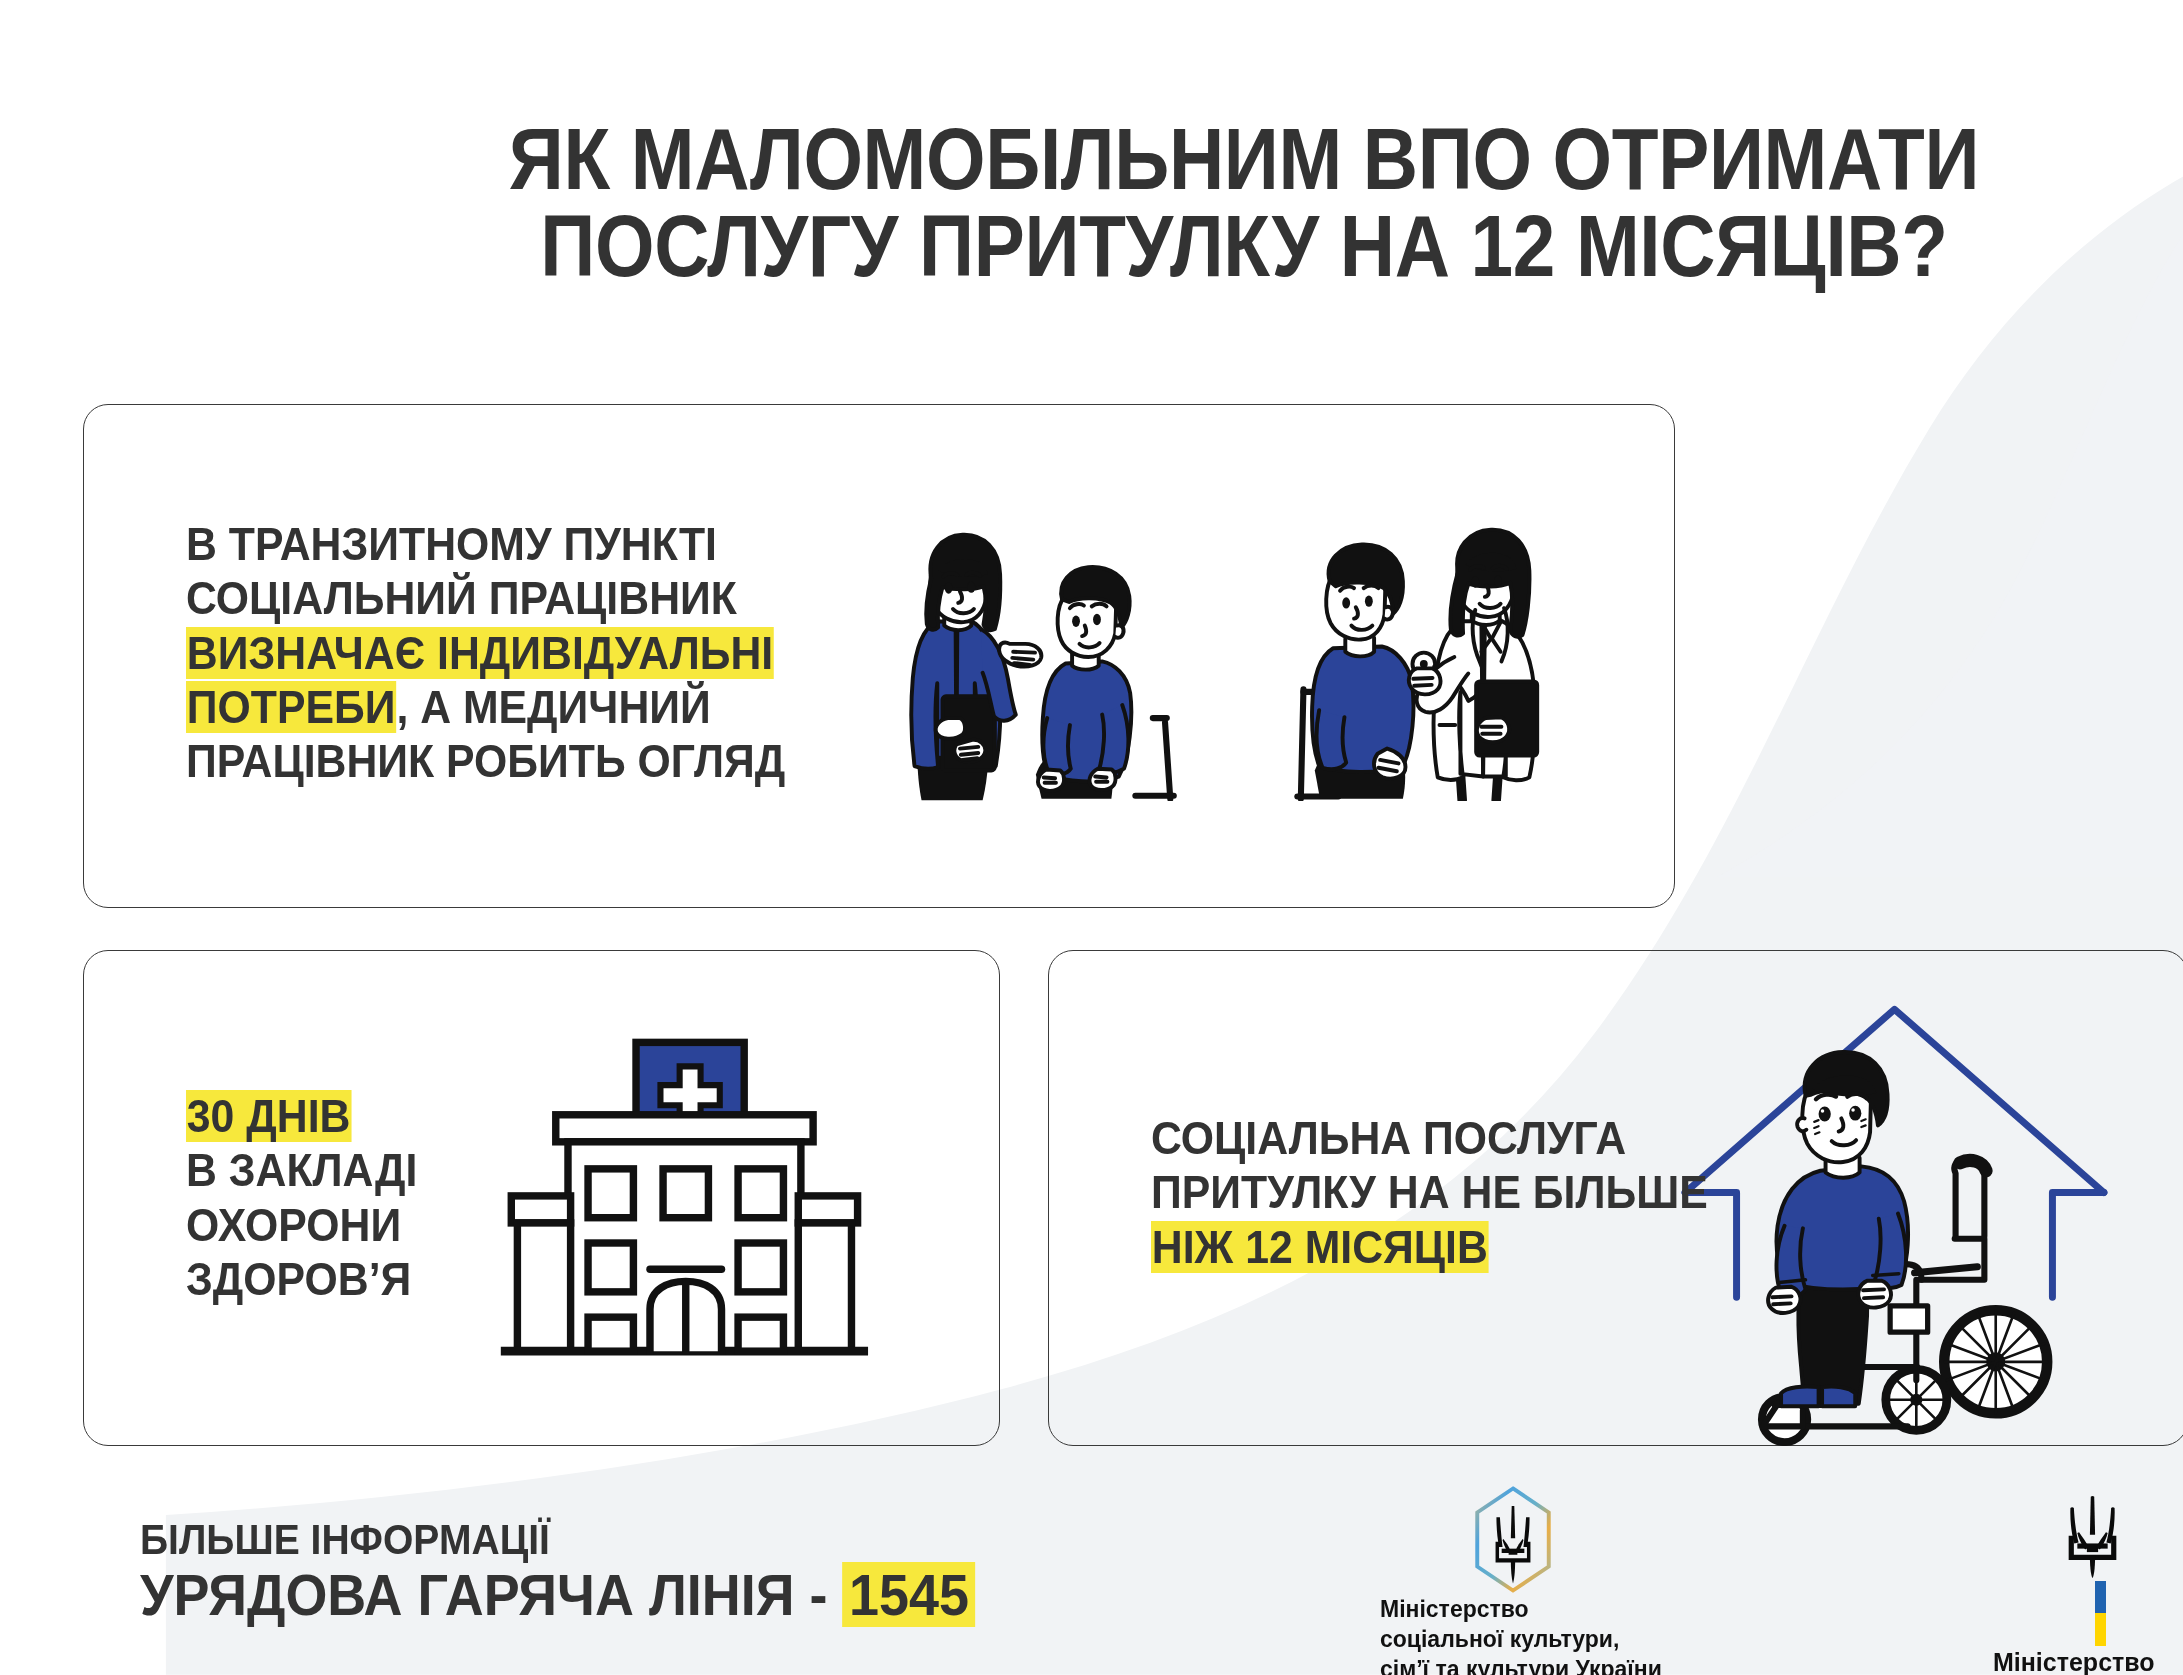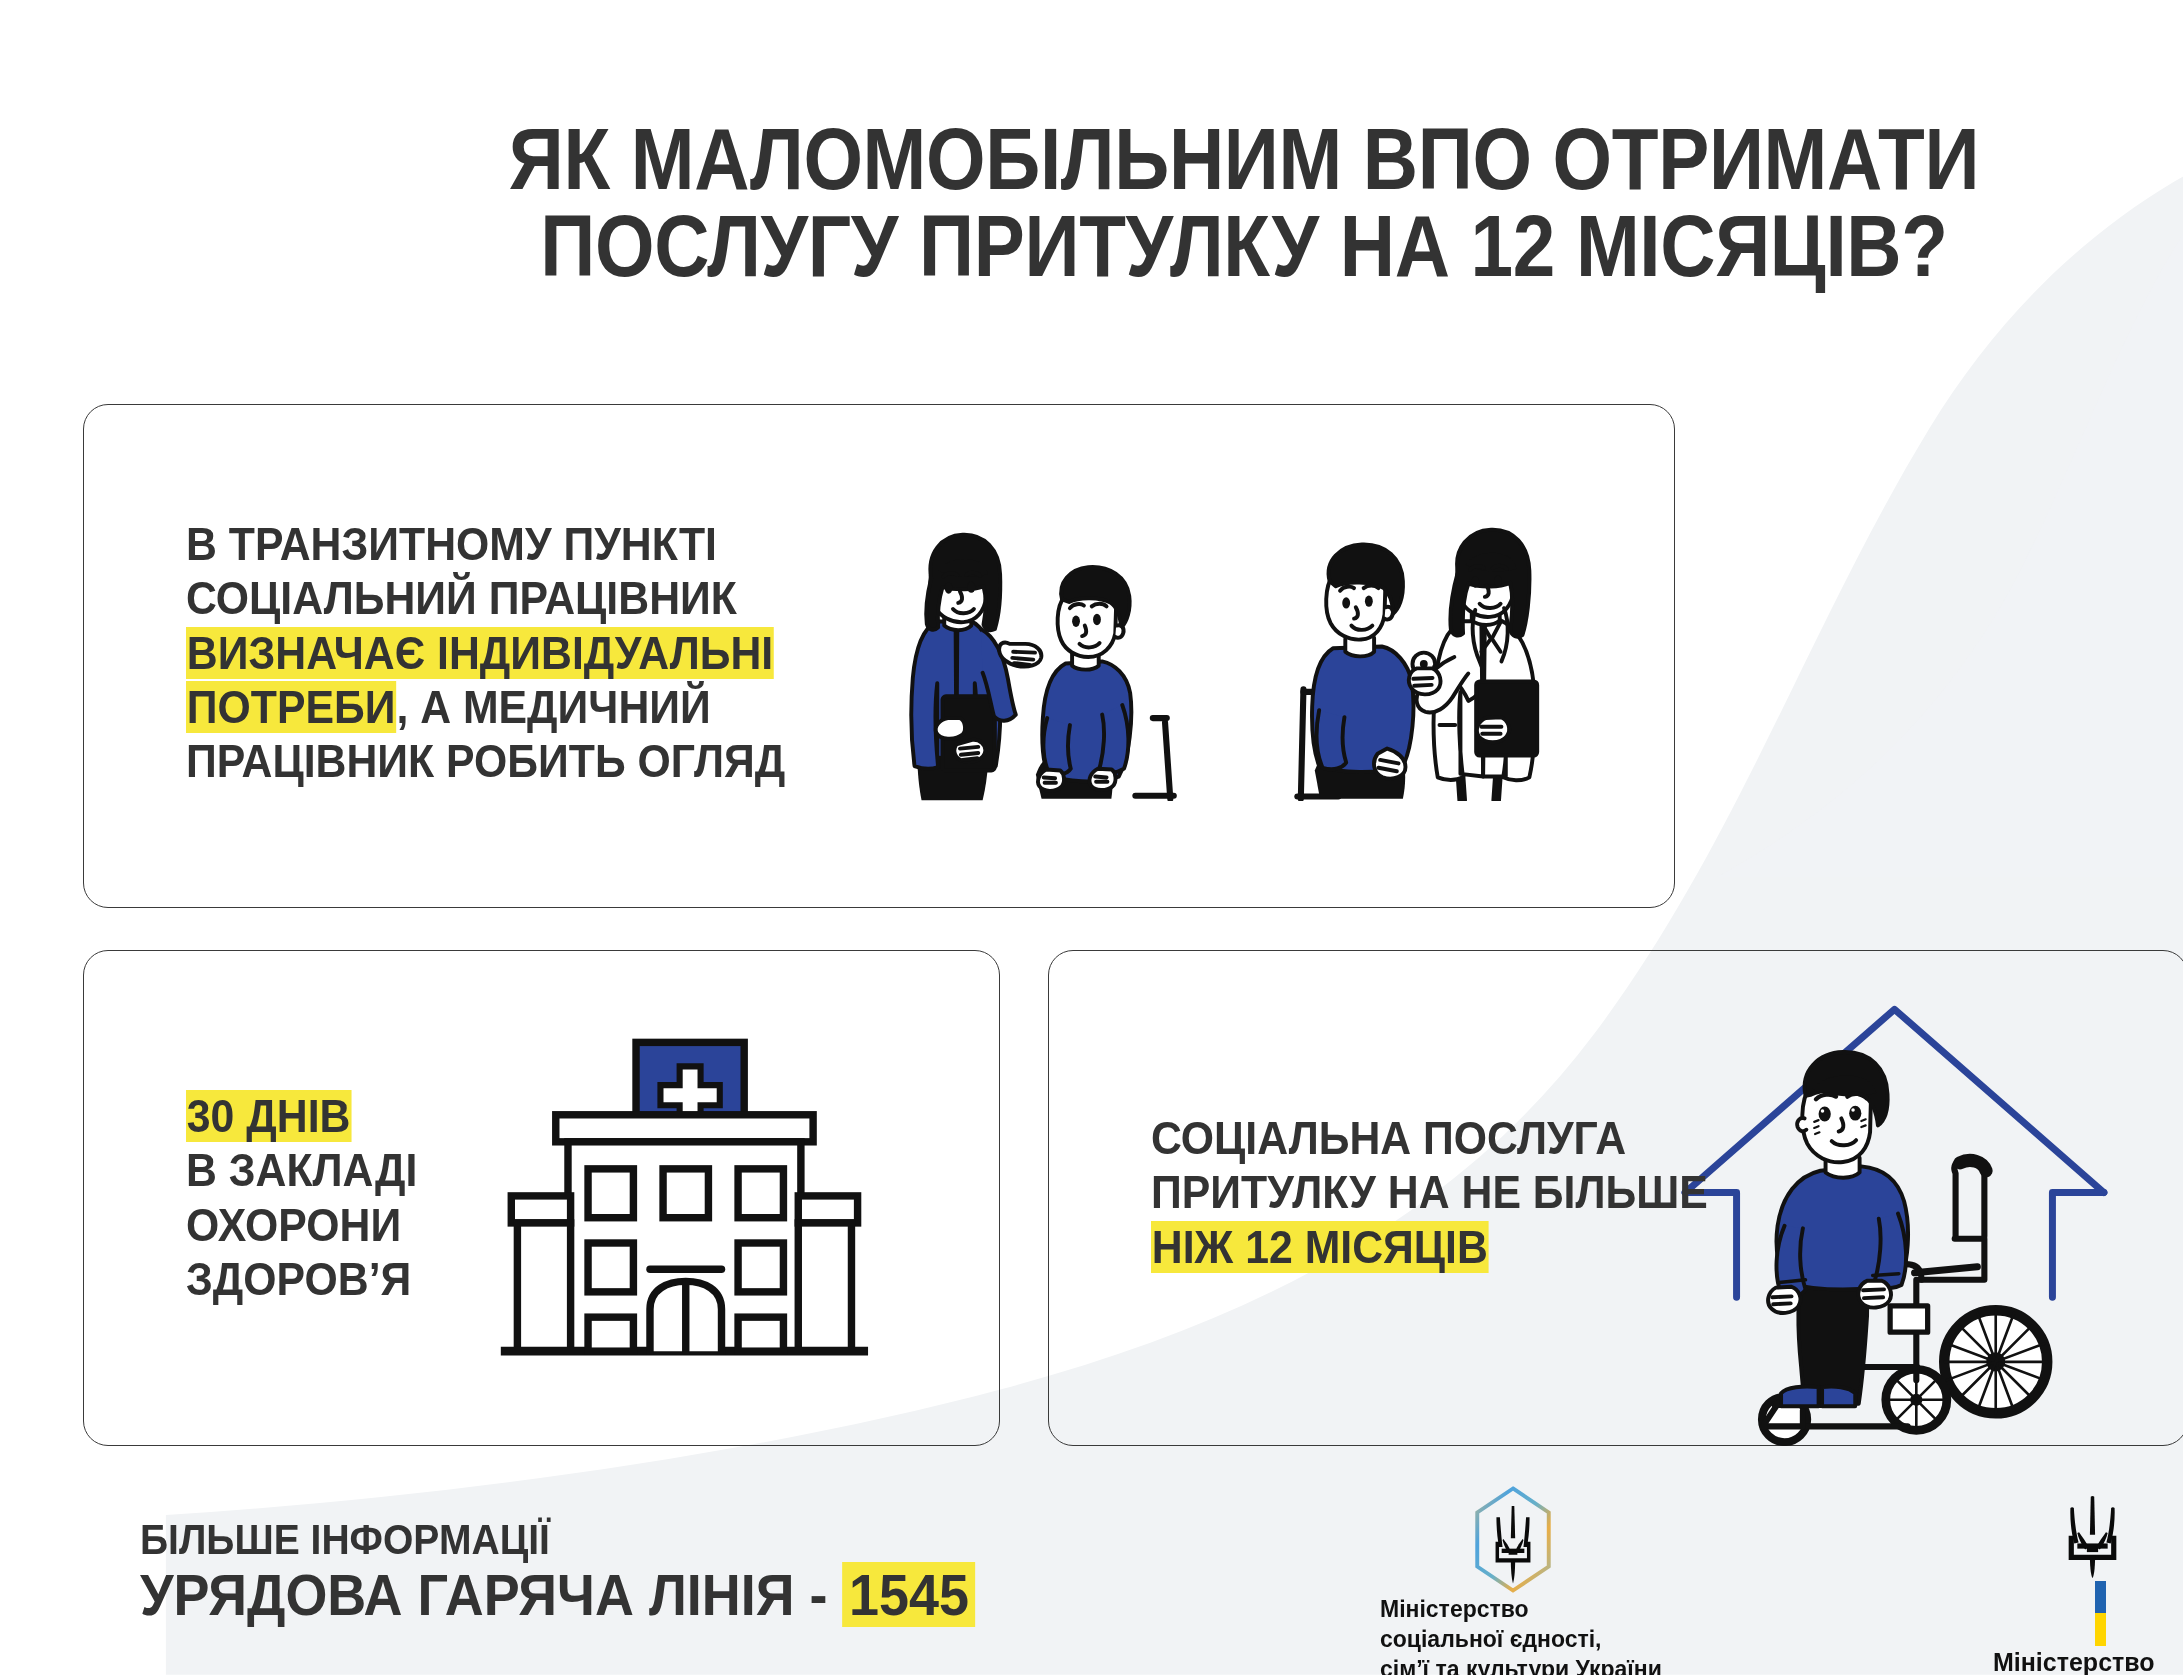--- a/index.html
+++ b/index.html
@@ -497,21 +497,21 @@
         <path d="M72 146 L124 146 L124 156 L72 156 Z"></path>
         <path d="M88 150 L108 150 L108 160 L88 160 Z"></path>
         <path d="M93 170 L103 170 C103 198 101 216 98 226 C95 216 93 198 93 170 Z"></path>
         <path d="M76 124 C82 132 88 140 92 150 L86 154 C80 144 76 134 74 126 Z"></path>
         <path d="M120 124 C114 132 108 140 104 150 L110 154 C116 144 120 134 122 126 Z"></path>
       </g>
     </svg>
   </span>
   <span class="ltext">
     <span>Міністерство</span><br>
-    <span>соціальної єдності,</span><br>
+    <span>соціальної культури,</span><br>
     <span>сім’ї та культури України</span>
   </span>
 </div>
 
 <div class="logo" id="logo-culture">
   <span class="mark">
     <svg width="65" height="87" viewBox="0 0 150 200" xmlns="http://www.w3.org/2000/svg">
       <g fill="#0a0a0a">
         <path d="M71 8 C73 6 77 6 79 8 L81 96 L69 96 Z"></path>
         <path d="M24 34 C26 32 30 32 32 34 C34 70 38 96 43 114 L33 116 C26 92 23 62 24 34 Z"></path>

